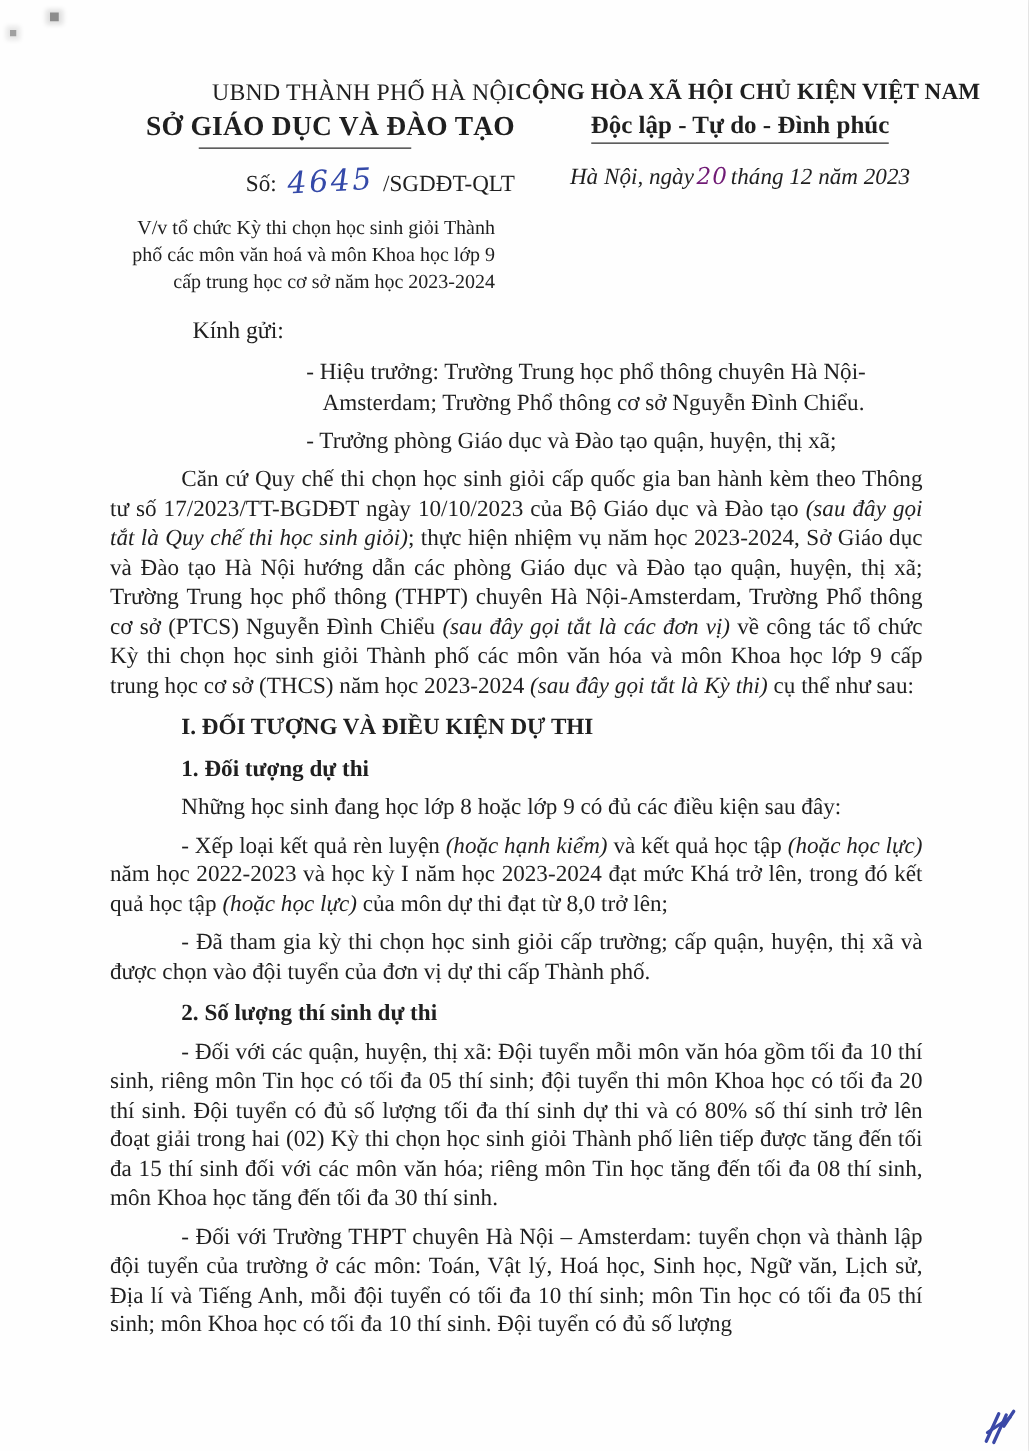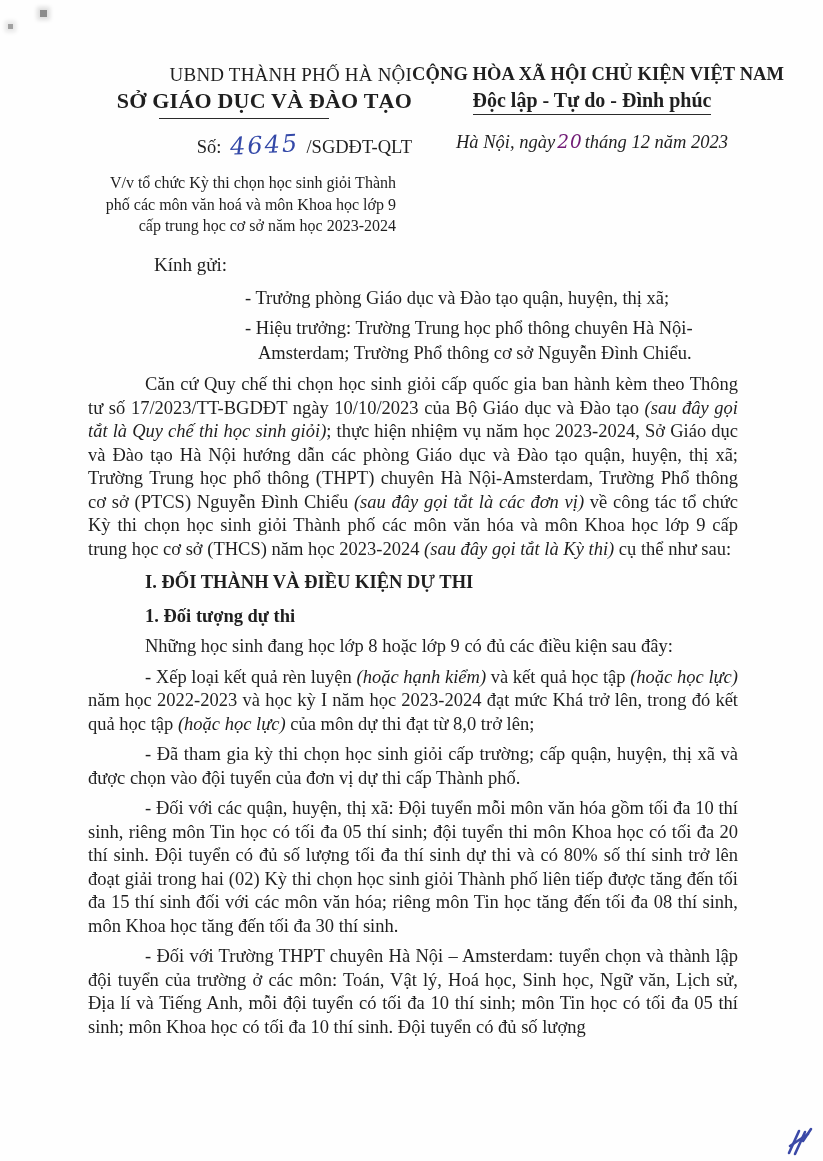--- a/index.html
+++ b/index.html
@@ -64,30 +64,31 @@
       </div>
       <div class="dateline">
         <span>Hà Nội, ngày</span><span class="hand-day">20</span><span>tháng 12 năm 2023</span>
       </div>
     </div>
   </div>
 
   <div class="body">
     <div class="salutation">Kính gửi:</div>
     <div class="recipients">
+        <div class="recipient">- Hiệu trưởng: Trường Trung học phổ thông chuyên Hà Nội-Amsterdam; Trường Phổ thông cơ sở Nguyễn Đình Chiểu.</div>
         <div class="recipient">- Trưởng phòng Giáo dục và Đào tạo quận, huyện, thị xã;</div>
-        <div class="recipient">- Hiệu trưởng: Trường Trung học phổ thông chuyên Hà Nội-Amsterdam; Trường Phổ thông cơ sở Nguyễn Đình Chiểu.</div>
       </div>
     <div>
         <p class="para indent"><span>Căn cứ Quy chế thi chọn học sinh giỏi cấp quốc gia ban hành kèm theo Thông tư số 17/2023/TT-BGDĐT ngày 10/10/2023 của Bộ Giáo dục và Đào tạo </span><span class="it">(sau đây gọi tắt là Quy chế thi học sinh giỏi)</span><span>; thực hiện nhiệm vụ năm học 2023-2024, Sở Giáo dục và Đào tạo Hà Nội hướng dẫn các phòng Giáo dục và Đào tạo quận, huyện, thị xã; Trường Trung học phổ thông (THPT) chuyên Hà Nội-Amsterdam, Trường Phổ thông cơ sở (PTCS) Nguyễn Đình Chiểu </span><span class="it">(sau đây gọi tắt là các đơn vị)</span><span> về công tác tổ chức Kỳ thi chọn học sinh giỏi Thành phố các môn văn hóa và môn Khoa học lớp 9 cấp trung học cơ sở (THCS) năm học 2023-2024 </span><span class="it">(sau đây gọi tắt là Kỳ thi)</span><span> cụ thể như sau:</span></p>
-        <p class="para heading1"><span>I. ĐỐI THÀNH VÀ ĐIỀU KIỆN DỰ THI</span></p>
+        <p class="para heading1"><span>I. ĐỐI TƯỢNG VÀ ĐIỀU KIỆN DỰ THI</span></p>
         <p class="para heading2"><span>1. Đối tượng dự thi</span></p>
         <p class="para indent"><span>Những học sinh đang học lớp 8 hoặc lớp 9 có đủ các điều kiện sau đây:</span></p>
         <p class="para indent"><span>- Xếp loại kết quả rèn luyện </span><span class="it">(hoặc hạnh kiểm)</span><span> và kết quả học tập </span><span class="it">(hoặc học lực)</span><span> năm học 2022-2023 và học kỳ I năm học 2023-2024 đạt mức Khá trở lên, trong đó kết quả học tập </span><span class="it">(hoặc học lực)</span><span> của môn dự thi đạt từ 8,0 trở lên;</span></p>
         <p class="para indent"><span>- Đã tham gia kỳ thi chọn học sinh giỏi cấp trường; cấp quận, huyện, thị xã và được chọn vào đội tuyển của đơn vị dự thi cấp Thành phố.</span></p>
+        <p class="para heading2"><span>2. Số lượng thí sinh dự thi</span></p>
         <p class="para indent"><span>- Đối với các quận, huyện, thị xã: Đội tuyển mỗi môn văn hóa gồm tối đa 10 thí sinh, riêng môn Tin học có tối đa 05 thí sinh; đội tuyển thi môn Khoa học có tối đa 20 thí sinh. Đội tuyển có đủ số lượng tối đa thí sinh dự thi và có 80% số thí sinh trở lên đoạt giải trong hai (02) Kỳ thi chọn học sinh giỏi Thành phố liên tiếp được tăng đến tối đa 15 thí sinh đối với các môn văn hóa; riêng môn Tin học tăng đến tối đa 08 thí sinh, môn Khoa học tăng đến tối đa 30 thí sinh.</span></p>
         <p class="para indent"><span>- Đối với Trường THPT chuyên Hà Nội – Amsterdam: tuyển chọn và thành lập đội tuyển của trường ở các môn: Toán, Vật lý, Hoá học, Sinh học, Ngữ văn, Lịch sử, Địa lí và Tiếng Anh, mỗi đội tuyển có tối đa 10 thí sinh; môn Tin học có tối đa 05 thí sinh; môn Khoa học có tối đa 10 thí sinh. Đội tuyển có đủ số lượng</span></p>
       </div>
   </div>
 
   <svg class="paraph" viewBox="0 0 36 40">
     <g fill="none" stroke="#2b3aa0" stroke-width="2.6" stroke-linecap="round" opacity="0.92">
       <path d="M8 34 L18 12"></path>
       <path d="M14 35 L24 13"></path>
       <path d="M9 27 L27 15"></path>

